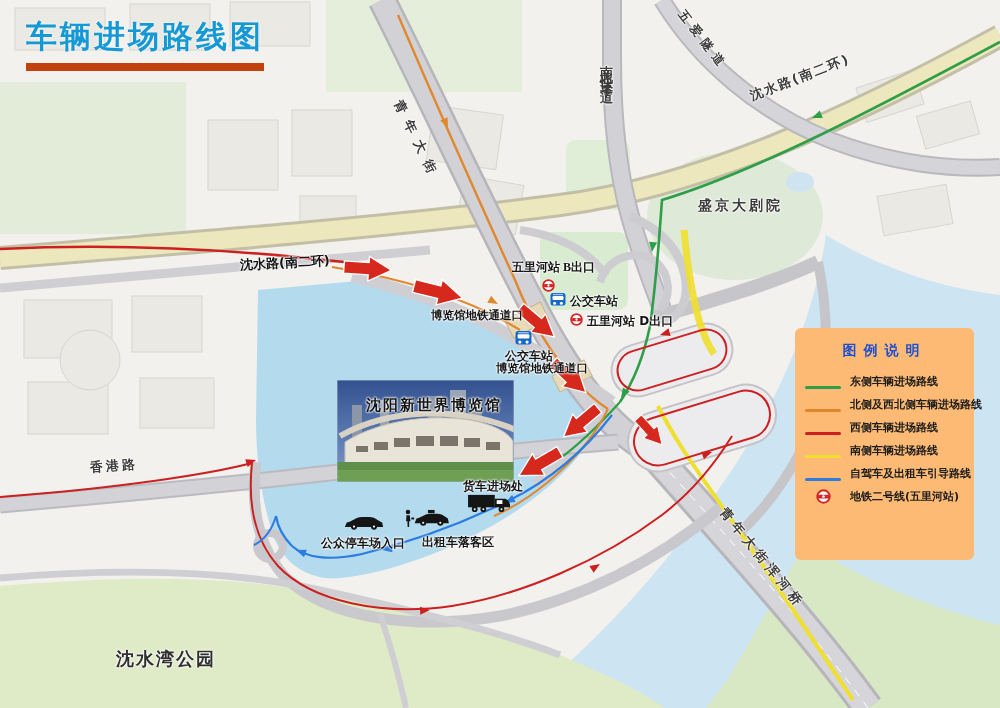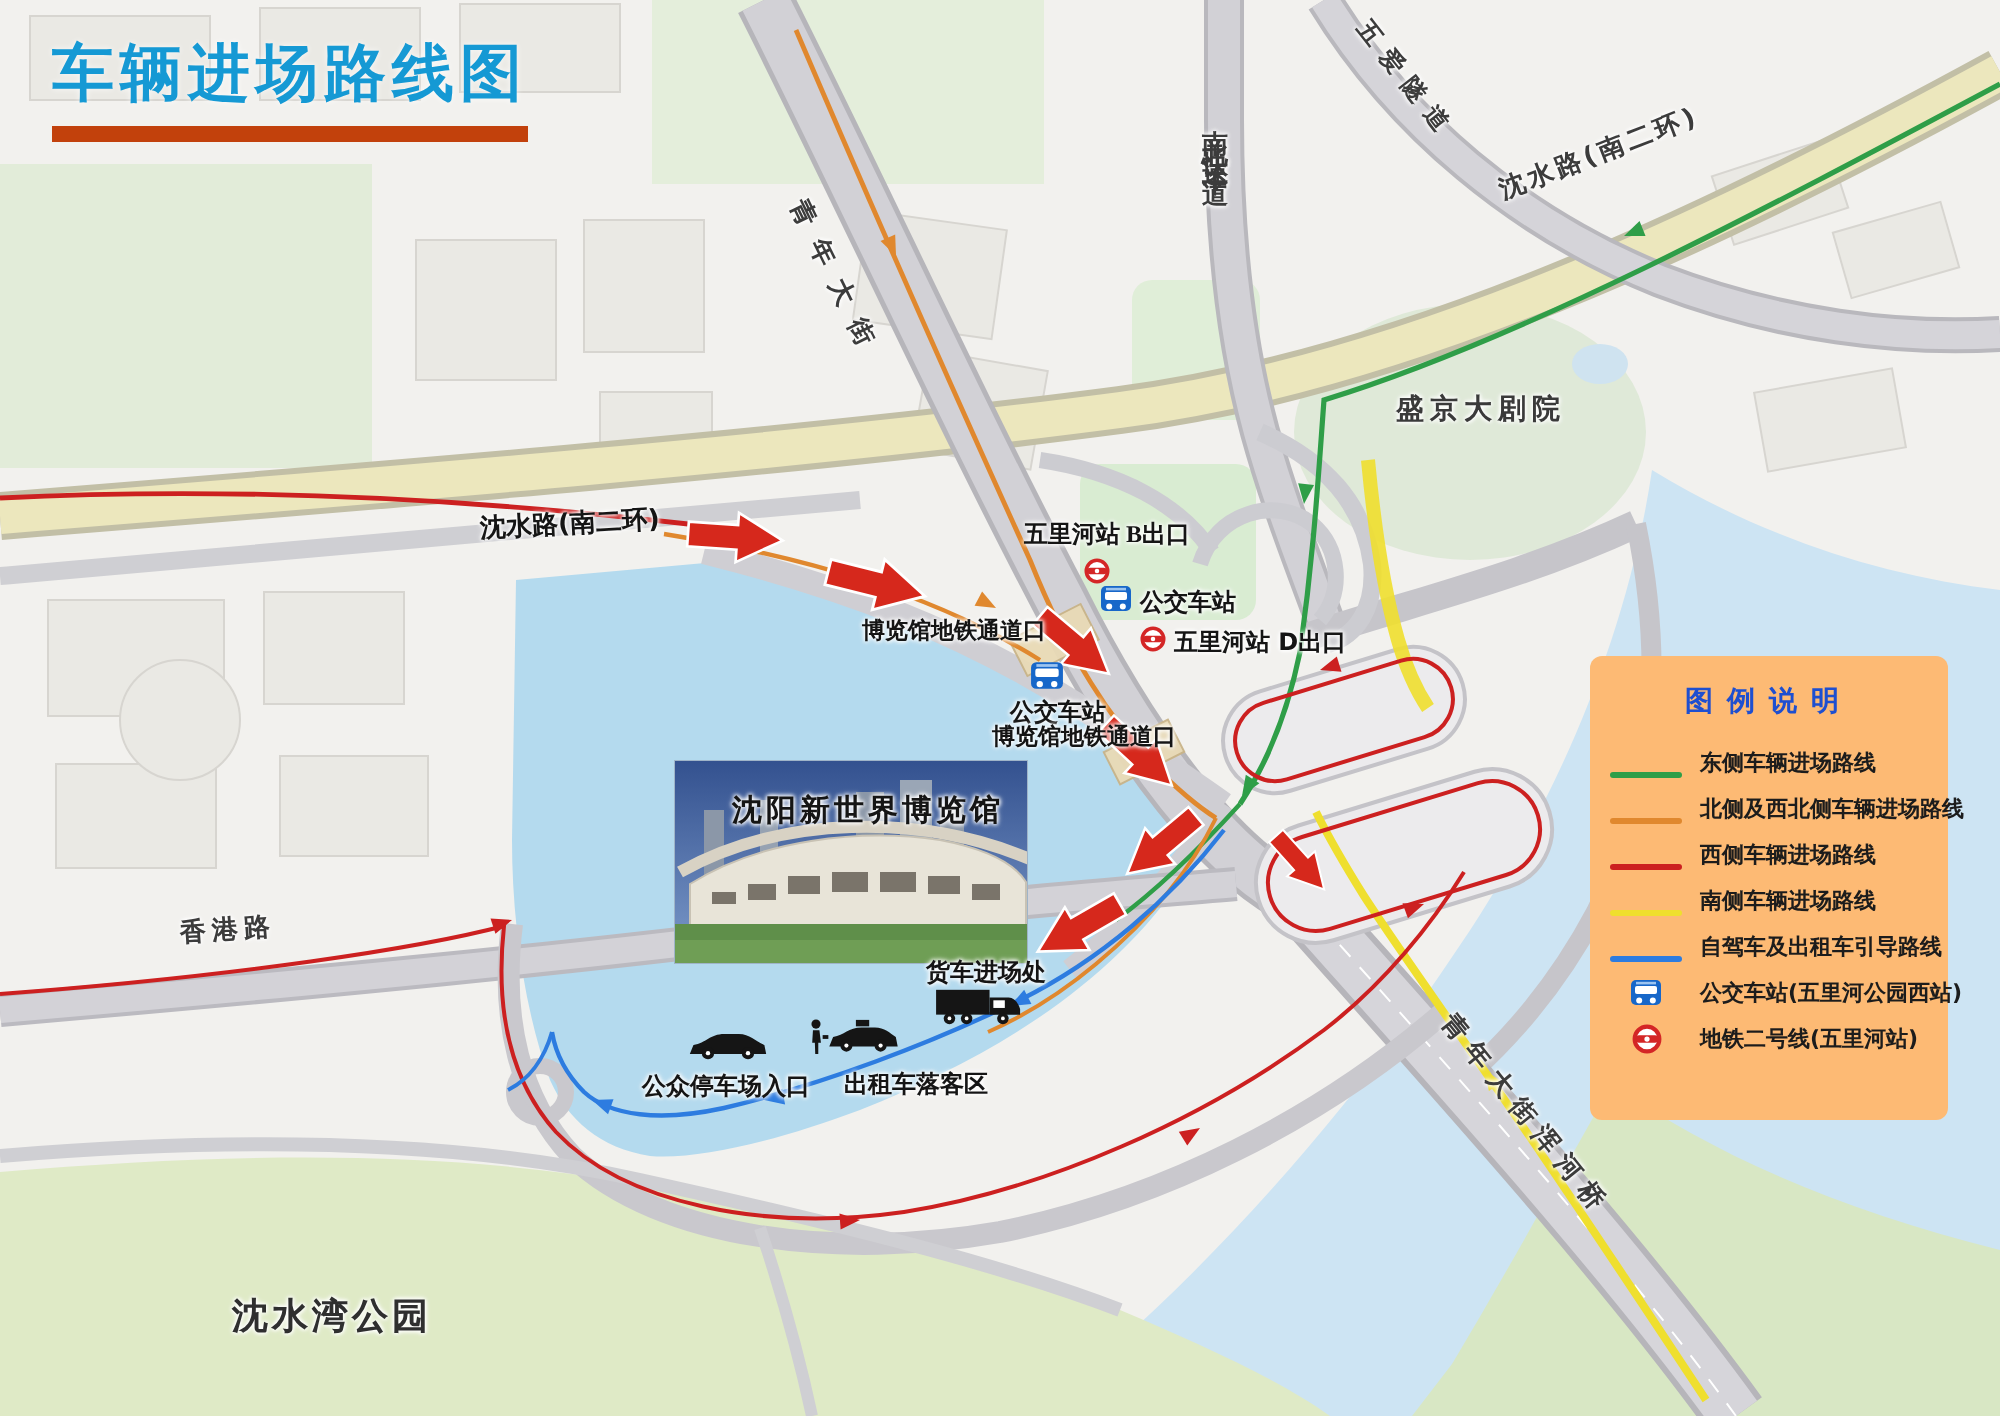--- a/index.html
+++ b/index.html
@@ -343,28 +343,20 @@
       <span class="legend-label">南侧车辆进场路线</span>
     </div>
     <div class="legend-row">
       <span class="legend-swatch-slot">
           <span class="sw sw-blue"></span>
         </span>
       <span class="legend-label">自驾车及出租车引导路线</span>
     </div>
     <div class="legend-row">
       <span class="legend-swatch-slot">
-          <svg width="16" height="15">
-            <use href="#icon-bus"></use>
-          </svg>
-        </span>
-      <span class="legend-label">公交车站(五里河公园西站)</span>
-    </div>
-    <div class="legend-row">
-      <span class="legend-swatch-slot">
           <svg width="15" height="15">
             <use href="#icon-metro"></use>
           </svg>
         </span>
       <span class="legend-label">地铁二号线(五里河站)</span>
     </div>
   </div>
 
 </div>
 

